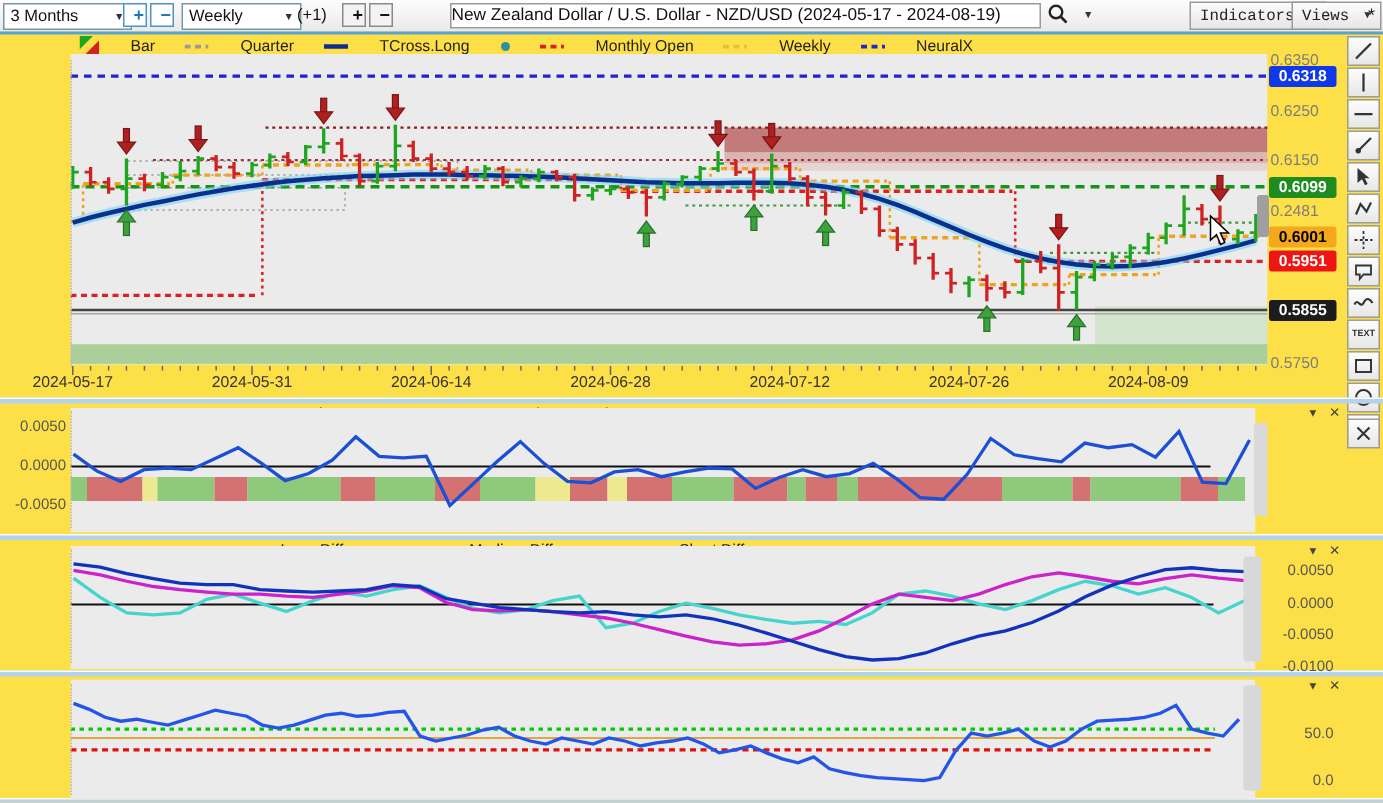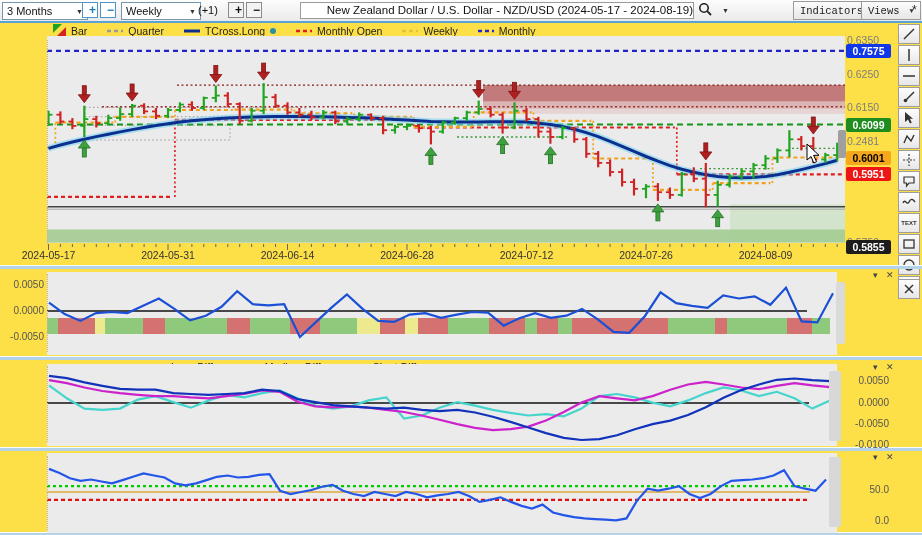--- a/index.html
+++ b/index.html
@@ -9,26 +9,26 @@
   
   #toolbar{position:absolute;left:0;top:0;width:922px;height:21px;
            background:linear-gradient(#fdfdfd,#e9e9e9);border-bottom:2px solid #5aa2d4;}
   .sel{position:absolute;top:2px;height:16px;background:#fff;border:1px solid #7696ad;
        display:flex;align-items:center;justify-content:space-between;padding:0 4px;font-size:11px;color:#111;}
   .caret{font-size:7px;color:#333;margin-left:6px;}
   .tbtn{position:absolute;top:2px;width:16px;height:16px;background:#fff;border:1px solid #4f94c4;
         color:#1b79bd;font-weight:bold;font-size:12px;line-height:13px;text-align:center;}
   .tbtn.gray{border-color:#8a8a8a;color:#111;background:#f3f3f3;}
   #title-box{position:absolute;left:300px;top:2px;width:392px;height:15px;background:#fff;border:1px solid #9a9a9a;
-             font-size:11.5px;color:#111;text-align:right;line-height:15px;white-space:nowrap;overflow:hidden;}
+             font-size:11.5px;color:#111;text-align:left;line-height:15px;white-space:nowrap;overflow:hidden;}
   .menu-btn{position:absolute;top:1px;height:17px;background:linear-gradient(#fcfcfc,#e6e6e6);border:1px solid #9a9a9a;
             font-size:10.5px;color:#222;display:flex;align-items:center;justify-content:center;gap:4px;padding:0 6px;font-family:Liberation Mono, monospace;}
   
   .leg{display:flex;align-items:center;gap:20px;font-size:10.5px;color:#222;}
-  .leg-item{display:flex;align-items:center;gap:5px;white-space:nowrap;}
+  .leg-item{display:flex;align-items:center;gap:21px;white-space:nowrap;}
   .info-dot{width:6px;height:6px;border-radius:50%;background:#2e8fa3;display:inline-block;}
   
   .ytick{position:absolute;left:847px;width:42px;font-size:10.5px;color:#7d7d7d;}
   .badge{position:absolute;left:846px;width:45px;height:14px;border-radius:2px;
          font-weight:bold;font-size:10.5px;display:flex;align-items:center;justify-content:center;}
   .xlab{position:absolute;width:72px;text-align:center;font-size:10.5px;color:#333;}
   .plab{position:absolute;font-size:10px;color:#555;width:40px;text-align:right;}
   .prlab{position:absolute;font-size:10px;color:#555;width:44px;text-align:right;}
   
   .panel-sep{position:absolute;left:0;width:922px;height:3px;background:#b4d3e9;border-top:1px solid #f6fbff;}
@@ -107,21 +107,21 @@
       <span class="leg-item">
         <svg width="16" height="6">
           <line x1="0" y1="3" x2="16" y2="3" stroke="#e3c23a" stroke-width="2.5" stroke-dasharray="4,3"></line>
         </svg>
         <span>Weekly</span>
       </span>
       <span class="leg-item">
         <svg width="16" height="6">
           <line x1="0" y1="3" x2="16" y2="3" stroke="#2525cc" stroke-width="2.5" stroke-dasharray="4,3"></line>
         </svg>
-        <span>Monthly</span>
+        <span>NeuralX</span>
       </span>
     </div>
   <svg id="main-svg" class="abs" style="left:47px;top:36px;" width="798" height="214" viewBox="0 0 798 214">
       <rect x="0" y="0" width="798" height="207" fill="#ebebeb"></rect>
       <rect x="436" y="49.1" width="362" height="16.5" fill="#b85e5e" opacity="0.8"></rect>
       <rect x="436" y="65.6" width="362" height="7.1" fill="#d49c9c" opacity="0.7"></rect>
       <rect x="436" y="72.7" width="362" height="5.1" fill="#e2bcbc" opacity="0.5"></rect>
       <rect x="683" y="168.3" width="115" height="37.0" fill="#cfe3c8" opacity="0.85"></rect>
       <rect x="0" y="193.5" width="798" height="13.1" fill="#a6cd96" opacity="0.95"></rect>
       <rect x="38" y="71.3" width="220" height="9.4" fill="none" stroke="#9a9a9a" stroke-width="1" stroke-dasharray="1.5,2.5"></rect>
@@ -639,25 +639,25 @@
       <div class="xlab" style="left:490.5px;top:249px;">2024-07-12</div>
       <div class="xlab" style="left:610.0px;top:249px;">2024-07-26</div>
       <div class="xlab" style="left:729.5px;top:249px;">2024-08-09</div>
     </div>
   <div id="price-axis">
       <div class="ytick" style="top:34.0px;">0.6350</div>
       <div class="ytick" style="top:67.7px;">0.6250</div>
       <div class="ytick" style="top:101.3px;">0.6150</div>
       <div class="ytick" style="top:135.0px;">0.2481</div>
       <div class="ytick" style="top:236.0px;">0.5750</div>
-      <div class="badge" style="top:43.8px;background:#1138e8;color:#ffffff;">0.7575</div>
+      <div class="badge" style="top:43.8px;background:#1138e8;color:#ffffff;">0.6318</div>
       <div class="badge" style="top:117.5px;background:#1e8c1e;color:#ffffff;">0.6099</div>
       <div class="badge" style="top:150.5px;background:#f5a81c;color:#000000;">0.6001</div>
       <div class="badge" style="top:167.3px;background:#ee1515;color:#ffffff;">0.5951</div>
-      <div class="badge" style="top:199.7px;background:#1c1c1c;color:#ffffff;margin-top:40px;">0.5855</div>
+      <div class="badge" style="top:199.7px;background:#1c1c1c;color:#ffffff;">0.5855</div>
     </div>
   <div class="thumb" style="left:838px;top:130px;width:8px;height:28px;background:#9f9f9f;"></div>
   <svg class="abs" style="left:806px;top:143px;" width="16" height="22">
     <polygon points="1,1 1,17 5,13.5 7.8,20 10.5,18.6 7.6,12.3 13,12.3" fill="#fff" stroke="#000" stroke-width="1"></polygon>
   </svg>
 
   <div id="right-toolbar">
       <div class="tool-btn" style="top:24px;">
         <svg width="14" height="14" viewBox="0 0 14 14">
           <line x1="2" y1="12" x2="12" y2="2" stroke="#333" stroke-width="1.5"></line>

